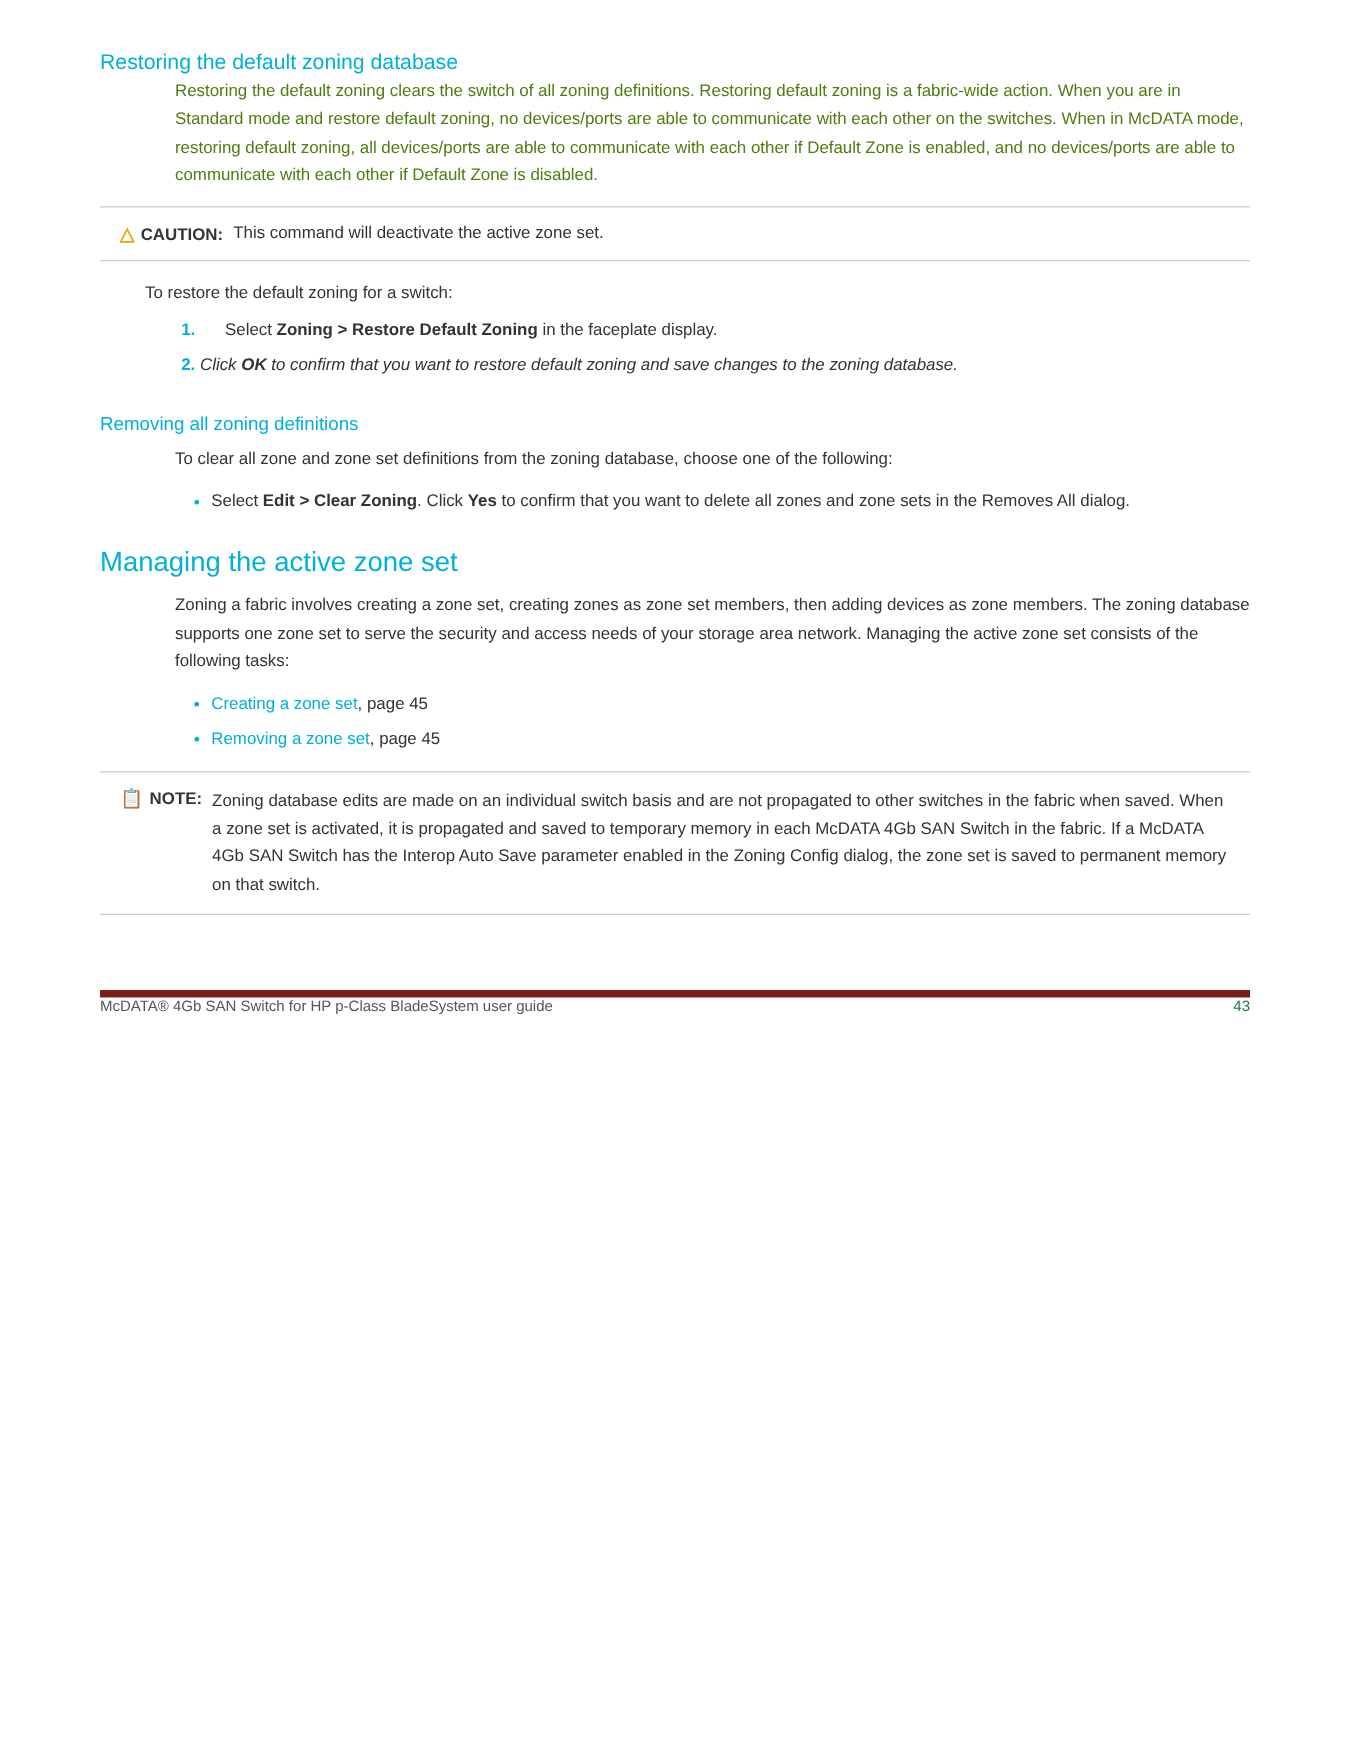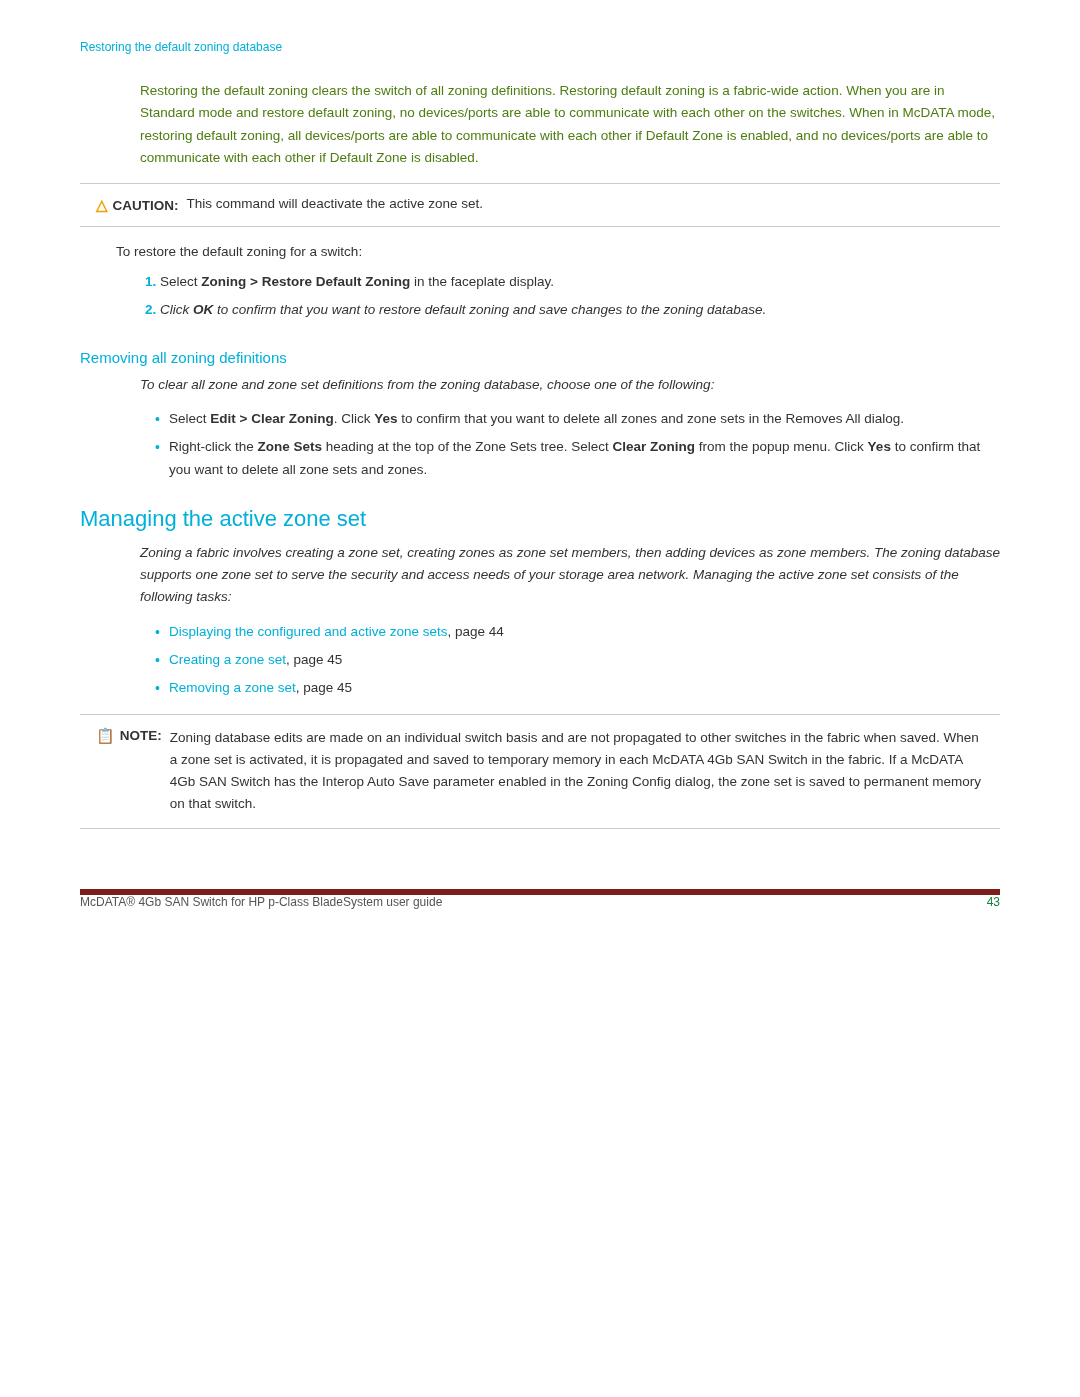--- a/index.html
+++ b/index.html
@@ -13,23 +13,23 @@
       font-size: 14px;
       color: #333333;
       background: #ffffff;
       width: 1080px;
       min-height: 1397px;
       padding: 40px 80px 60px 80px;
     }
 
     .section-heading {
       color: #00b0d8;
-      font-size: 12px;
+      font-size: 17px;
       font-weight: normal;
-      margin-bottom: 26px;
+      margin-bottom: 2px;
     }
 
     .sub-heading {
       color: #00b0d8;
       font-size: 15px;
       font-weight: normal;
       margin-bottom: 8px;
       margin-top: 28px;
     }
 
@@ -48,21 +48,20 @@
       margin-left: 60px;
       margin-bottom: 10px;
     }
 
     .intro-text {
       font-size: 13.5px;
       line-height: 1.65;
       color: #333;
       margin-left: 60px;
       margin-bottom: 12px;
-      font-style: italic;
     }
 
     .caution-box {
       border-top: 1px solid #cccccc;
       border-bottom: 1px solid #cccccc;
       padding: 12px 16px;
       margin: 14px 0;
       display: flex;
       align-items: flex-start;
       gap: 8px;
@@ -205,50 +204,44 @@
       <span class="caution-triangle">△</span>
       <span>CAUTION:</span>
     </span>
     <span class="caution-text">This command will deactivate the active zone set.</span>
   </div>
 
   <p class="restore-intro">To restore the default zoning for a switch:</p>
 
   <ol class="step-list" style="list-style-type: decimal; color: #00b0d8;">
     <li style="color: #00b0d8;">
-      <span style="color: #333;">Select <b>Zoning &gt; Restore Default Zoning</b> in the faceplate display.</span>
+      <span style="color: #333; margin-left: 20px;">Select <b>Zoning &gt; Restore Default Zoning</b> in the faceplate display.</span>
     </li>
     <li style="color: #00b0d8;">
       <span style="color: #333; font-style: italic;">Click <b>OK</b> to confirm that you want to restore default zoning and save changes to the zoning database.</span>
     </li>
   </ol>
 </div>
 
 <div>
   <h3 class="sub-heading">Removing all zoning definitions</h3>
   <p class="intro-text">To clear all zone and zone set definitions from the zoning database, choose one of the following:</p>
 
   <ul class="bullet-list">
     <li>
       Select <b>Edit &gt; Clear Zoning</b>. Click <b>Yes</b> to confirm that you want to delete all zones and zone sets in the Removes All dialog.
     </li>
-    <li>
-      Right-click the <b>Zone Sets</b> heading at the top of the Zone Sets tree. Select <b>Clear Zoning</b> from the popup menu. Click <b>Yes</b> to confirm that you want to delete all zone sets and zones.
-    </li>
   </ul>
 </div>
 
 <div>
   <h2 class="large-heading">Managing the active zone set</h2>
   <p class="intro-text">Zoning a fabric involves creating a zone set, creating zones as zone set members, then adding devices as zone members. The zoning database supports one zone set to serve the security and access needs of your storage area network. Managing the active zone set consists of the following tasks:</p>
 
   <ul class="bullet-list">
-    <li>
-      <a class="link" href="#">Displaying the configured and active zone sets</a>, page 44
-    </li>
     <li>
       <a class="link" href="#">Creating a zone set</a>, page 45
     </li>
     <li>
       <a class="link" href="#">Removing a zone set</a>, page 45
     </li>
   </ul>
 
   <div class="note-box">
     <span class="note-label">

